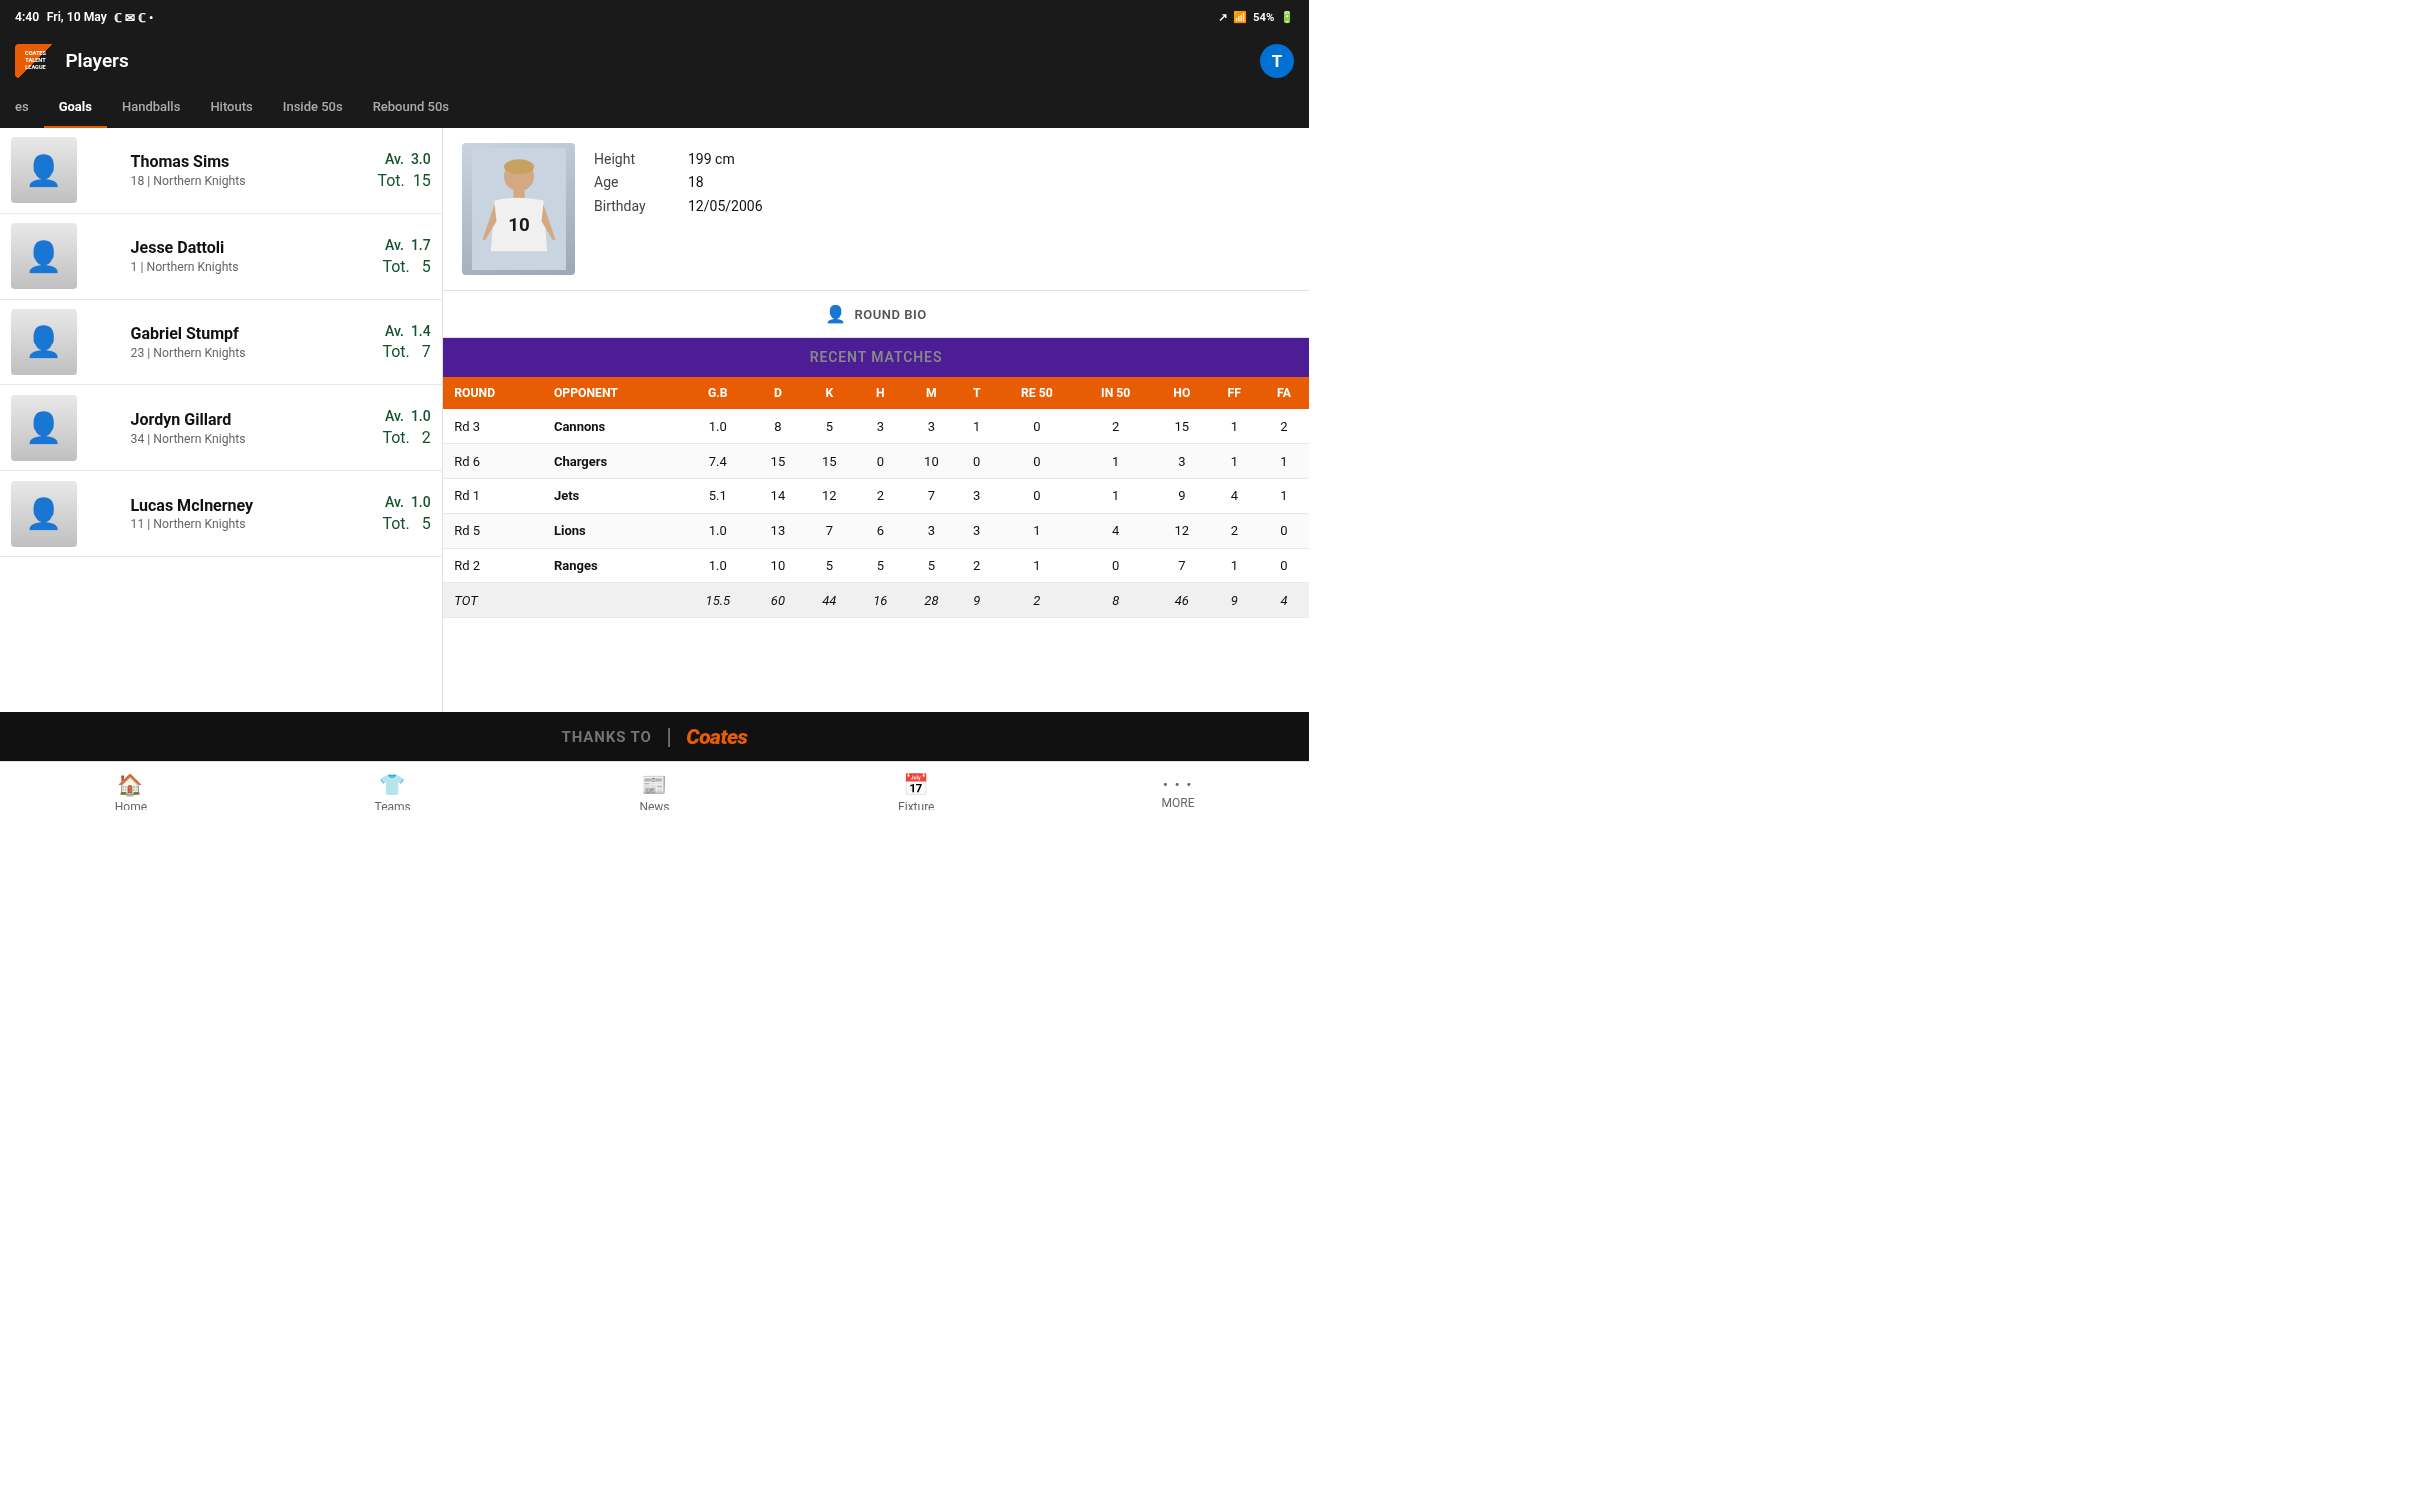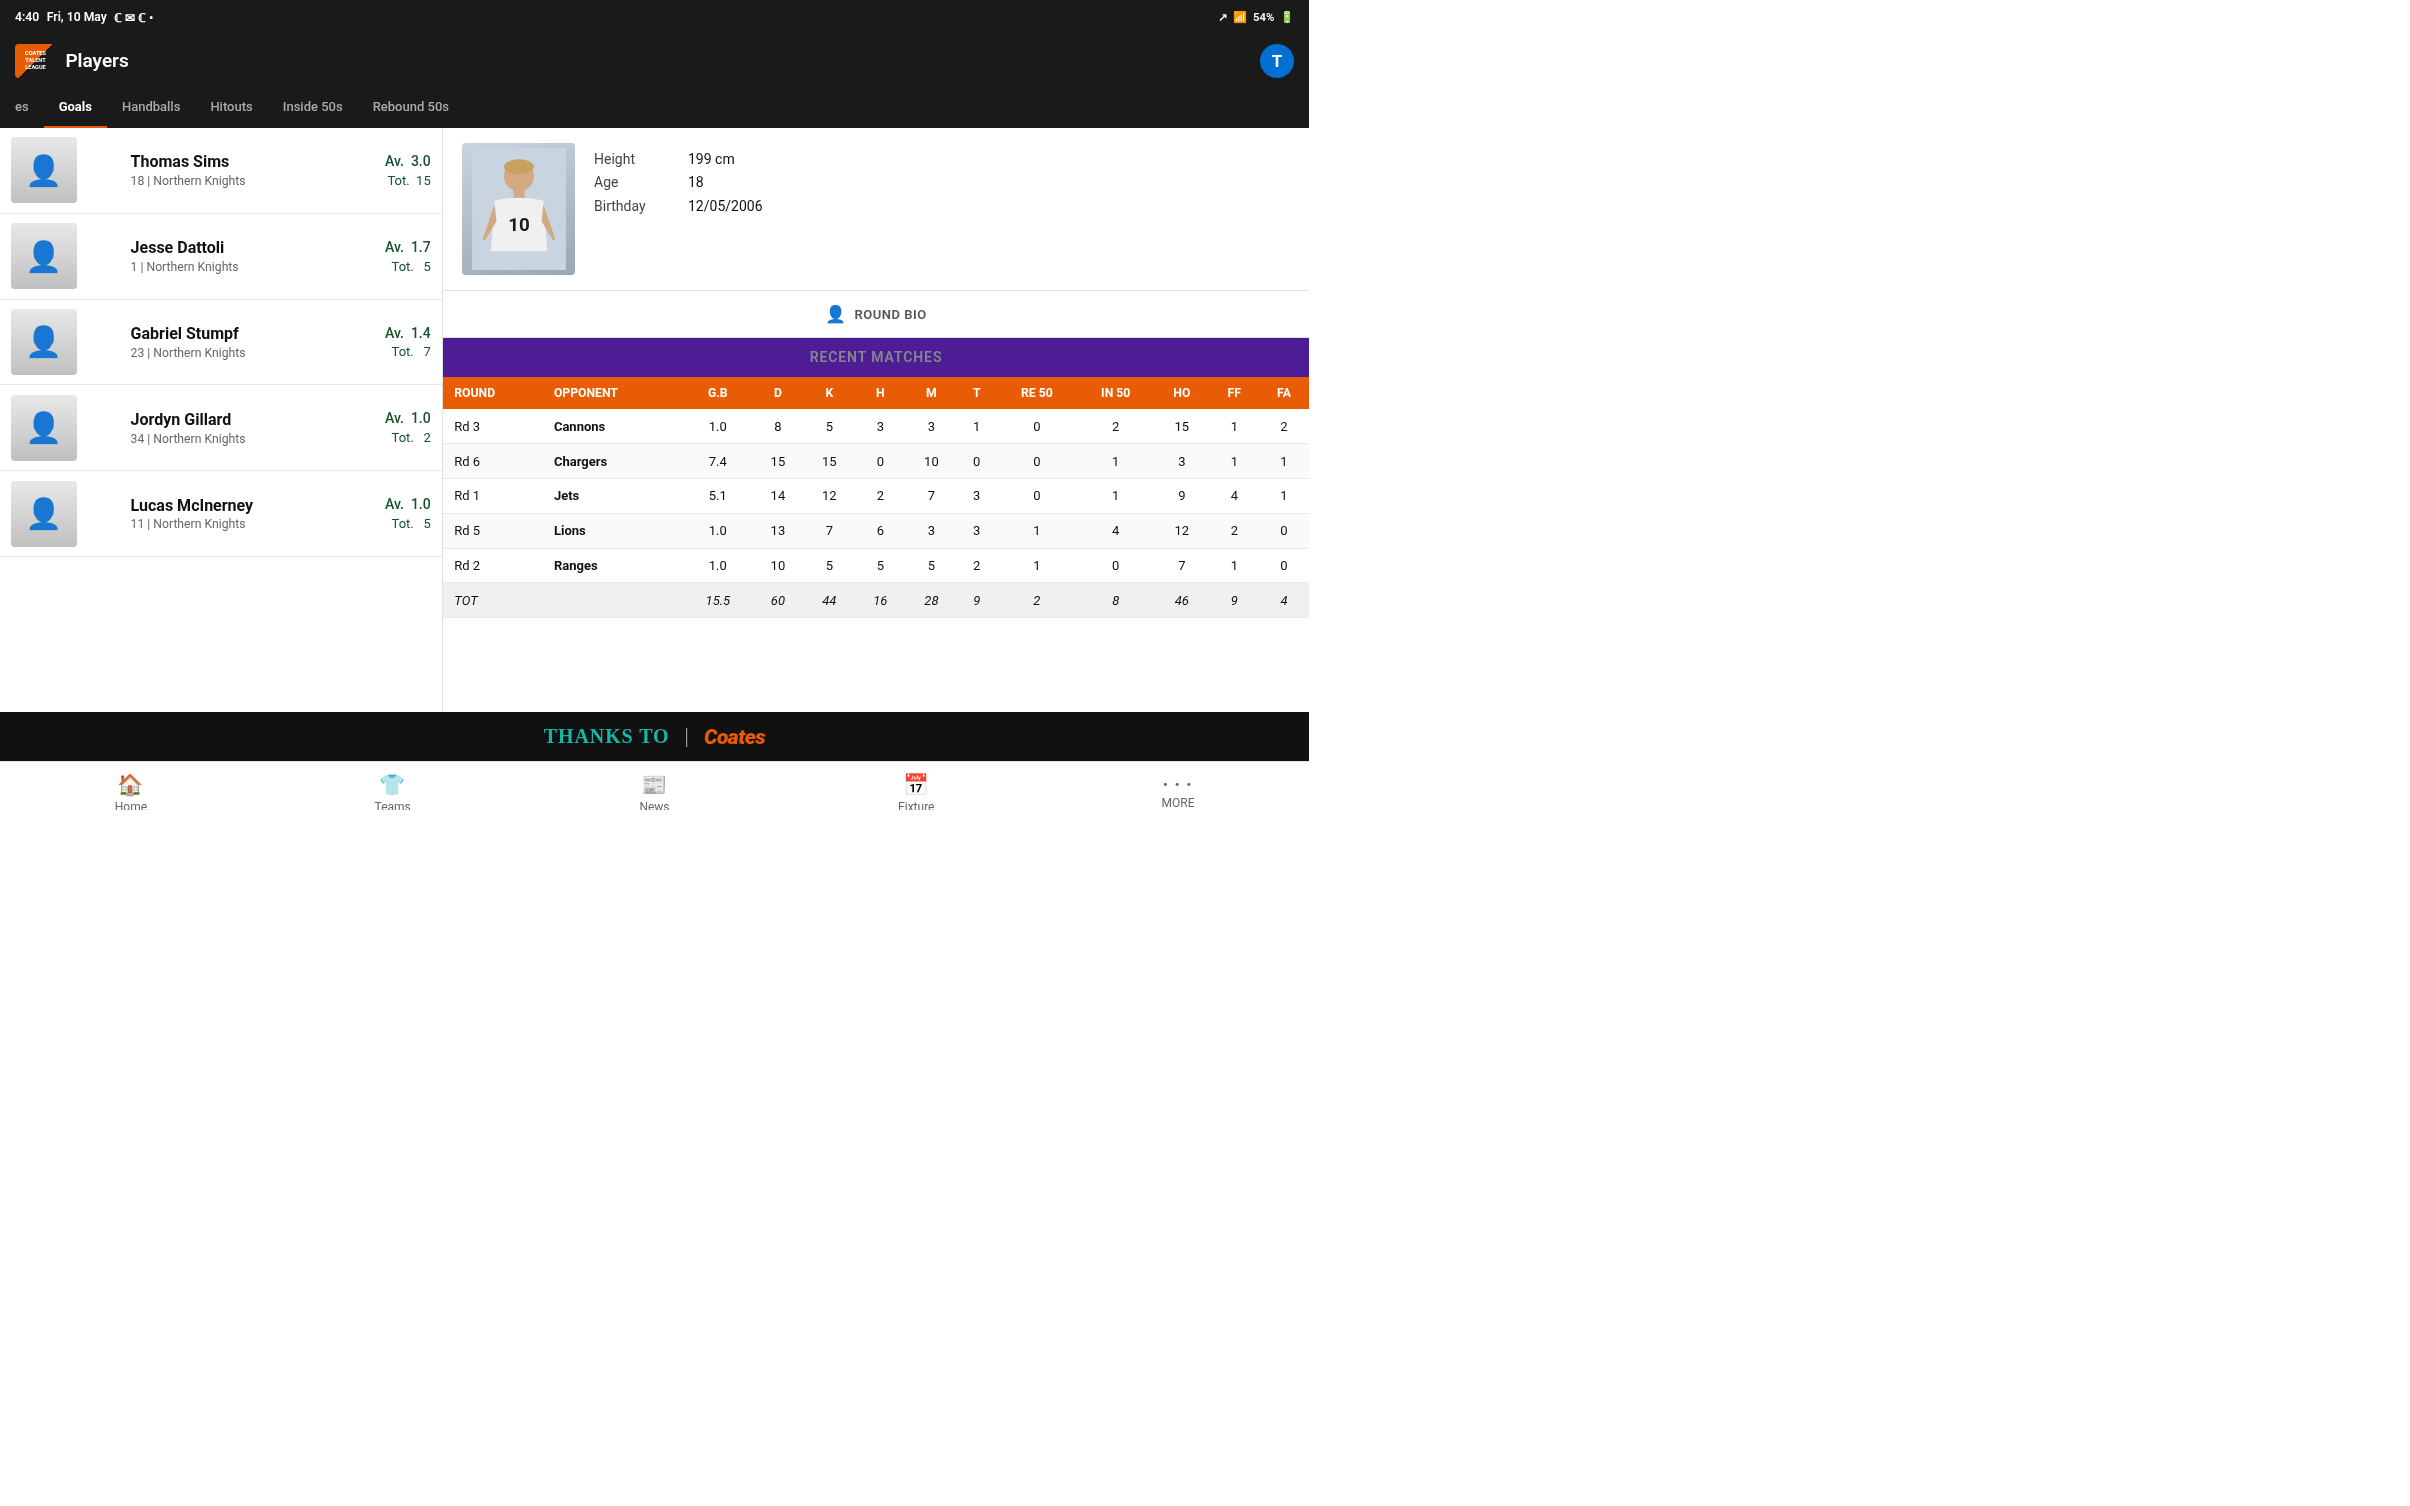--- a/index.html
+++ b/index.html
@@ -120,21 +120,21 @@
       background: linear-gradient(180deg, #e8e8e8 0%, #c0c0c0 100%);
       display: flex; align-items: center; justify-content: center;
     }
     
     .silhouette { color: #999; font-size: 30px; }
     .player-info { flex: 1; margin-left: 42px; }
     .player-name { font-size: 16px; font-weight: 700; color: #111; margin-bottom: 2.8px; }
     .player-meta { font-size: 12.2px; color: #666; }
     .player-stats { text-align: right; color: #14532d; font-size: 12.2px; min-width: 75px; }
     .stat-av { font-size: 14px; font-weight: 500; margin-bottom: 3.8px; }
-    .stat-tot { font-size: 13px; }
+    .stat-tot { font-size: 16px; }
 
     
     .player-detail {
       flex: 1;
       background: #fff;
       overflow-y: auto;
     }
     .player-profile {
       display: flex;
       align-items: flex-start;
@@ -228,21 +228,21 @@
 
     
     .banner {
       background: #111;
       display: flex;
       align-items: center;
       justify-content: center;
       height: 49px;
       gap: 15px;
     }
-    .banner-text { color: #14b8a6; font-size: 20px; font-weight: 700; letter-spacing: 0.9px; font-family: Liberation Serif, serif; }
+    .banner-text { color: #737373; font-size: 15px; font-weight: 700; letter-spacing: 0.9px; }
     .banner-brand { color: #e85d04; font-size: 21px; font-weight: 900; font-style: italic; letter-spacing: -0.5px; }
     .banner-divider { color: #fff; font-size: 22.6px; font-weight: 100; }
 
     
     .bottom-nav {
       background: #fff;
       border-top: 0.9px solid #e0e0e0;
       display: flex;
       align-items: center;
       height: 64px;

